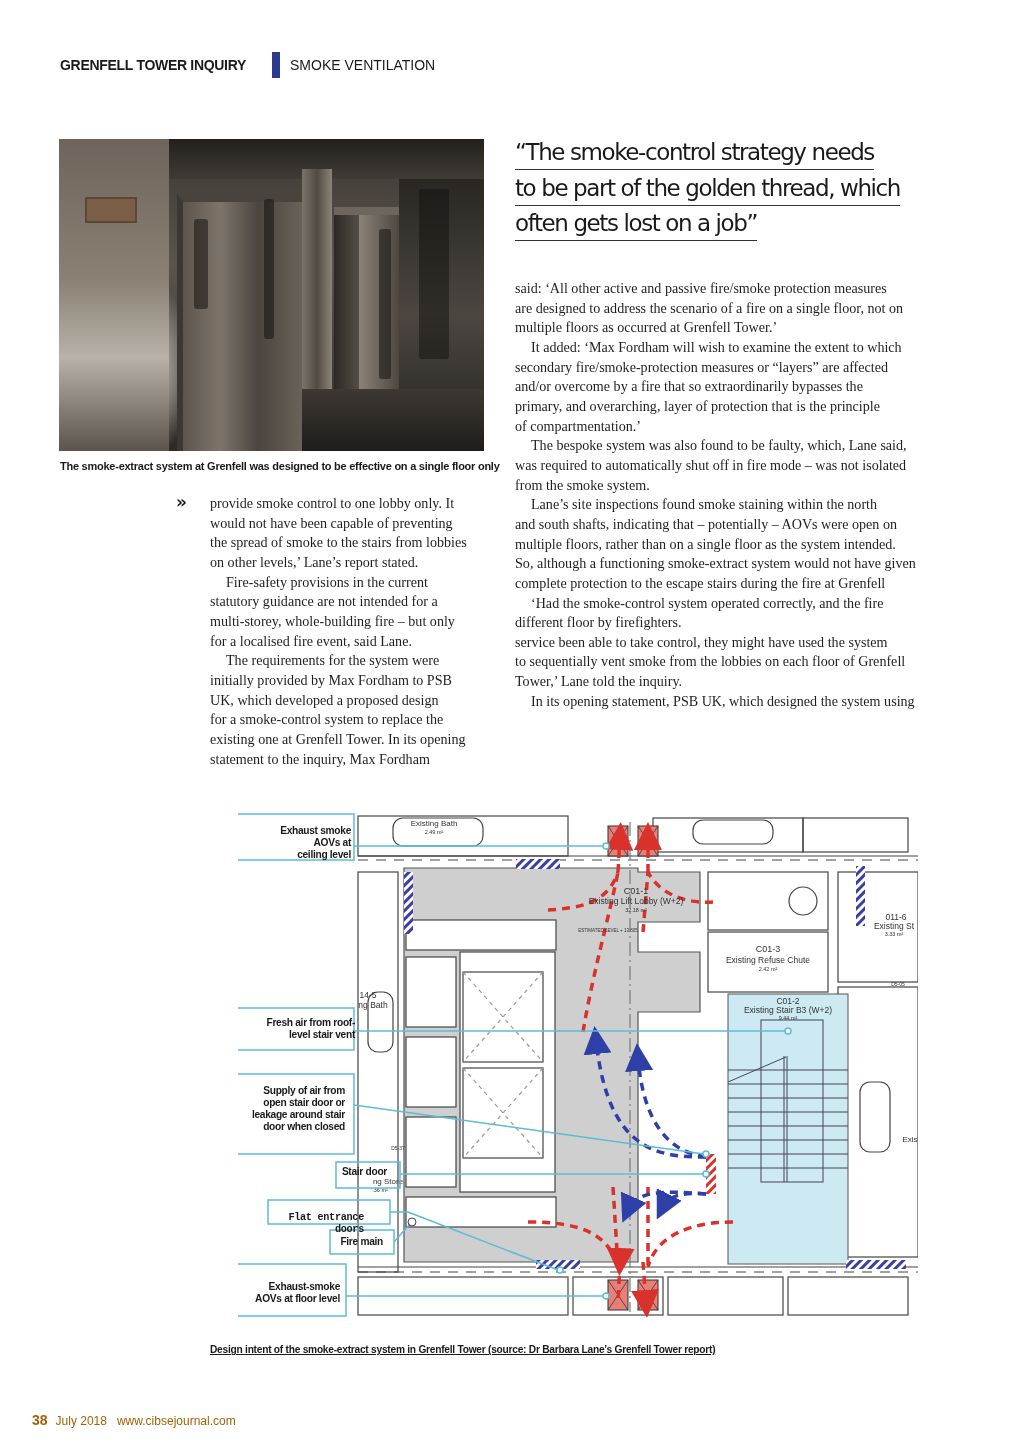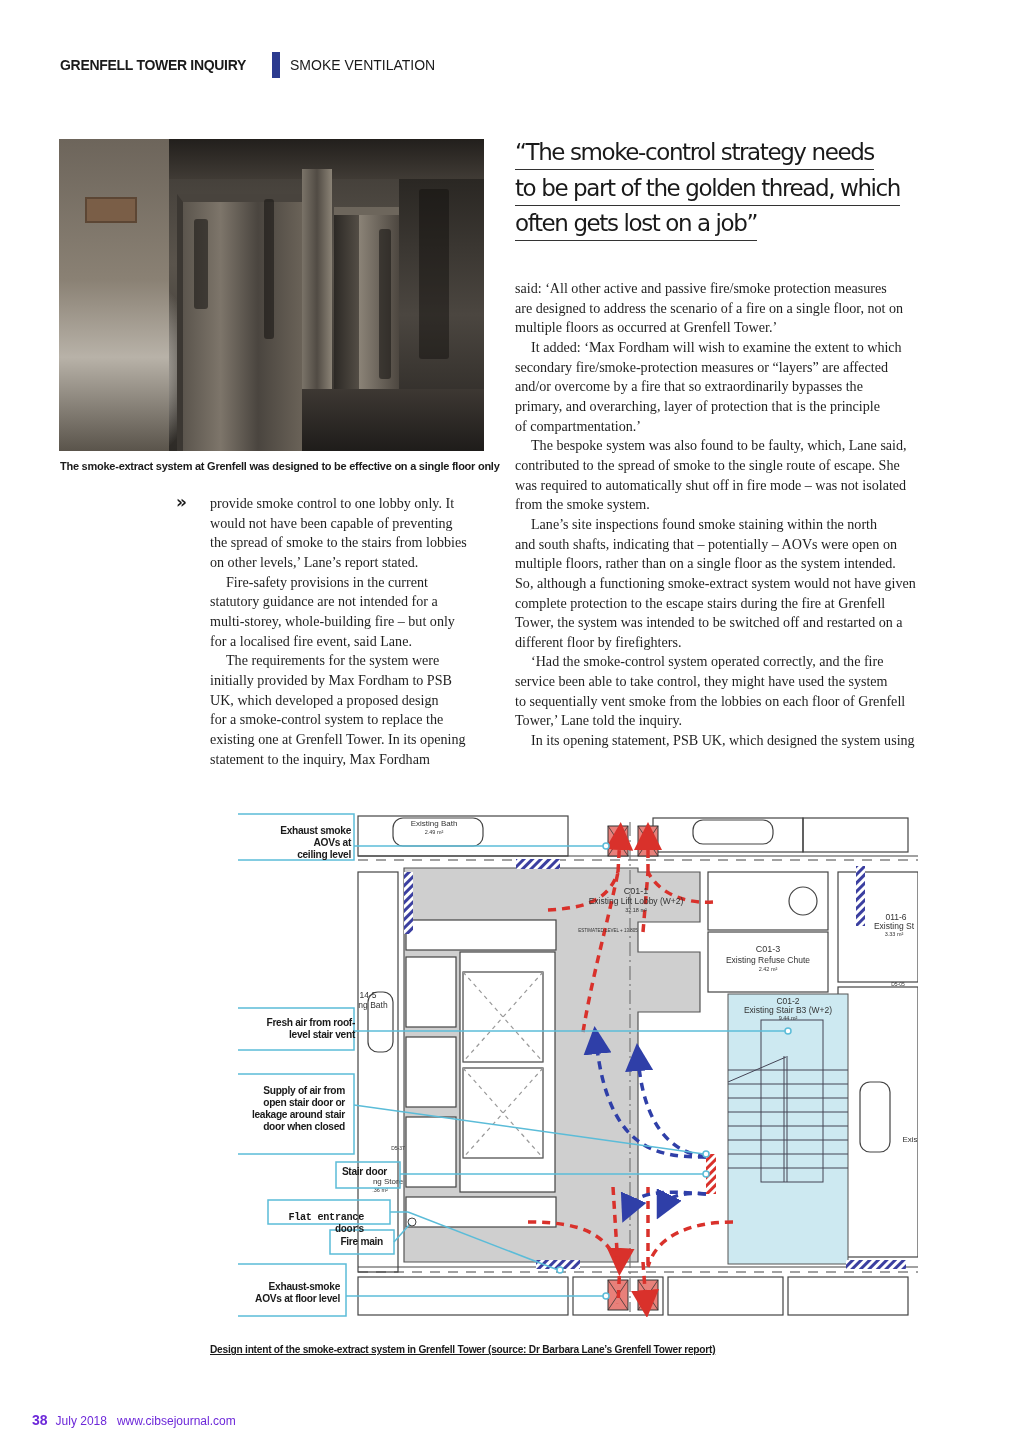--- a/index.html
+++ b/index.html
@@ -44,21 +44,21 @@
   .chev { left: 176px; top: 492px; font-family: "DejaVu Sans", sans-serif; font-weight: bold; font-size: 17px; color: #1a1a1a; }
 
   
   .diagram { left: 238px; top: 812px; width: 680px; height: 505px; }
   .d-label { position:absolute; font-family: "Liberation Sans", sans-serif; font-weight: bold; font-size: 10.2px; line-height: 12px; text-align: right; color: #1a1a1a; letter-spacing: -0.3px; }
   .fp-text { font-family: "Liberation Sans", sans-serif; fill: #333; }
 
   .fig-caption { left: 210px; top: 1344px; font-family: "Liberation Sans", sans-serif; font-weight: bold; font-size: 10.2px; letter-spacing: -0.25px; color: #1a1a1a; text-decoration: underline; }
 
   
-  .footer { left: 32px; top: 1412px; font-family: "Liberation Sans", sans-serif; font-size: 12px; color: #6d28d9; }
+  .footer { left: 32px; top: 1412px; font-family: "Liberation Sans", sans-serif; font-size: 12px; color: #a16207; }
   .footer .pg { font-weight: bold; font-size: 14px; margin-right: 8px; }
   .footer .mo { margin-right: 10px; }
 </style>
 </head>
 <body>
 
 <div class="abs hdr-left">GRENFELL TOWER INQUIRY</div>
 <div class="abs hdr-bar"></div>
 <div class="abs hdr-right">SMOKE VENTILATION</div>
 
@@ -106,31 +106,29 @@
 <div class="abs col col-right" id="col-right">
     <span class="ln">said: ‘All other active and passive fire/smoke protection measures</span>
     <span class="ln">are designed to address the scenario of a fire on a single floor, not on</span>
     <span class="ln">multiple floors as occurred at Grenfell Tower.’</span>
     <span class="ln ind">It added: ‘Max Fordham will wish to examine the extent to which</span>
     <span class="ln">secondary fire/smoke-protection measures or “layers” are affected</span>
     <span class="ln">and/or overcome by a fire that so extraordinarily bypasses the</span>
     <span class="ln">primary, and overarching, layer of protection that is the principle</span>
     <span class="ln">of compartmentation.’</span>
     <span class="ln ind">The bespoke system was also found to be faulty, which, Lane said,</span>
-    <span class="ln">contributed to the spread of smoke to the single route of escape. She</span>
     <span class="ln">was required to automatically shut off in fire mode – was not isolated</span>
     <span class="ln">from the smoke system.</span>
     <span class="ln ind">Lane’s site inspections found smoke staining within the north</span>
     <span class="ln">and south shafts, indicating that – potentially – AOVs were open on</span>
     <span class="ln">multiple floors, rather than on a single floor as the system intended.</span>
     <span class="ln">So, although a functioning smoke-extract system would not have given</span>
     <span class="ln">complete protection to the escape stairs during the fire at Grenfell</span>
-    <span class="ln">Tower, the system was intended to be switched off and restarted on a</span>
+    <span class="ln ind">‘Had the smoke-control system operated correctly, and the fire</span>
     <span class="ln">different floor by firefighters.</span>
-    <span class="ln ind">‘Had the smoke-control system operated correctly, and the fire</span>
     <span class="ln">service been able to take control, they might have used the system</span>
     <span class="ln">to sequentially vent smoke from the lobbies on each floor of Grenfell</span>
     <span class="ln">Tower,’ Lane told the inquiry.</span>
     <span class="ln ind">In its opening statement, PSB UK, which designed the system using</span>
   </div>
 
 <div class="abs diagram">
   <svg width="680" height="505" viewBox="0 0 680 505">
     <defs>
       <pattern id="hatchBlue" width="6" height="6" patternUnits="userSpaceOnUse" patternTransform="rotate(45)">

